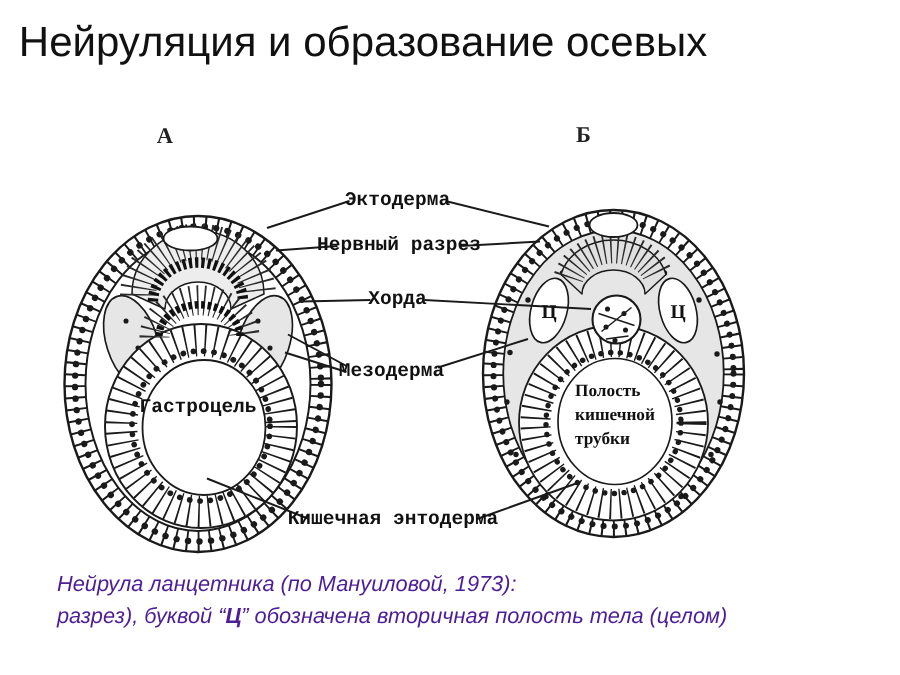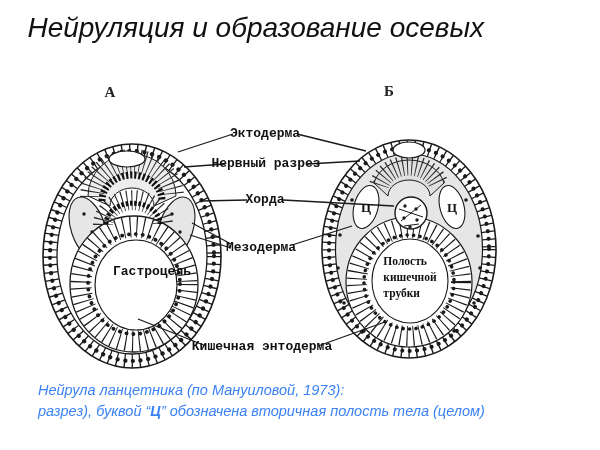--- a/index.html
+++ b/index.html
@@ -1,31 +1,31 @@
 <!DOCTYPE html>
 <html><head>
 <meta charset="utf-8">
 <style>
   html,body{margin:0;padding:0;background:#fff;}
   .slide{position:relative;width:600px;height:450px;background:#fff;overflow:hidden;
          font-family:"Liberation Sans",sans-serif;color:#1a1a1a;}
-  .title{position:absolute;top:11px;left:0;width:484px;text-align:right;
-         font-size:28px;line-height:34px;font-weight:400;color:#111;font-style:italic;}
+  .title{position:absolute;top:11px;left:0;width:484px;text-align:center;
+         font-size:28px;line-height:34px;font-weight:400;color:#111;}
   .fig-label{position:absolute;transform:translate(-50%,-50%);
              font-family:Liberation Mono, monospace;font-weight:700;font-size:13px;
              color:#111;white-space:nowrap;}
   .panel-letter{position:absolute;transform:translate(-50%,-50%);
                 font-family:"Liberation Serif",serif;font-weight:700;font-size:15px;color:#222;}
   .coelom-letter{position:absolute;transform:translate(-50%,-50%);
                  font-family:"Liberation Serif",serif;font-weight:700;font-size:13px;color:#111;}
   .cavity-label{position:absolute;transform:translate(-50%,-50%);text-align:left;
                 font-family:"Liberation Serif",serif;font-weight:700;font-size:11.5px;
                 line-height:16px;color:#111;white-space:nowrap;}
   .caption{position:absolute;left:38px;top:380px;width:540px;
-           font-style:italic;font-size:14.5px;line-height:20.5px;color:#3b82f6;}
+           font-style:italic;font-size:14.5px;line-height:20.5px;color:#4c1d95;}
   .caption b{font-style:italic;}
   svg{position:absolute;top:0;left:0;}
 </style>
 </head>
 <body>
 
 <div class="slide">
 
   <div class="title">
     <div>Нейруляция и образование осевых</div>
@@ -144,21 +144,21 @@
 
   <span class="panel-letter" style="left:110px;top:92px">А</span>
   <span class="panel-letter" style="left:389px;top:91px">Б</span>
 
   <span class="fig-label" style="left:265px;top:133px">Эктодерма</span>
   <span class="fig-label" style="left:266px;top:163px">Нервный разрез</span>
   <span class="fig-label" style="left:265px;top:199px">Хорда</span>
   <span class="fig-label" style="left:261px;top:247px">Мезодерма</span>
   <span class="fig-label" style="left:262px;top:346px">Кишечная энтодерма</span>
 
-  <span class="fig-label" style="left:152px;top:271px">Гастроцель</span>
+  <span class="fig-label" style="left:132px;top:271px">Гастроцель</span>
   <span class="coelom-letter" style="left:366px;top:208px">Ц</span>
   <span class="coelom-letter" style="left:452px;top:208px">Ц</span>
   <div class="cavity-label" style="left:410px;top:277px">
     <div>Полость</div>
     <div>кишечной</div>
     <div>трубки</div>
   </div>
 
   <div class="caption">
     <div>Нейрула ланцетника (по Мануиловой, 1973):</div>

